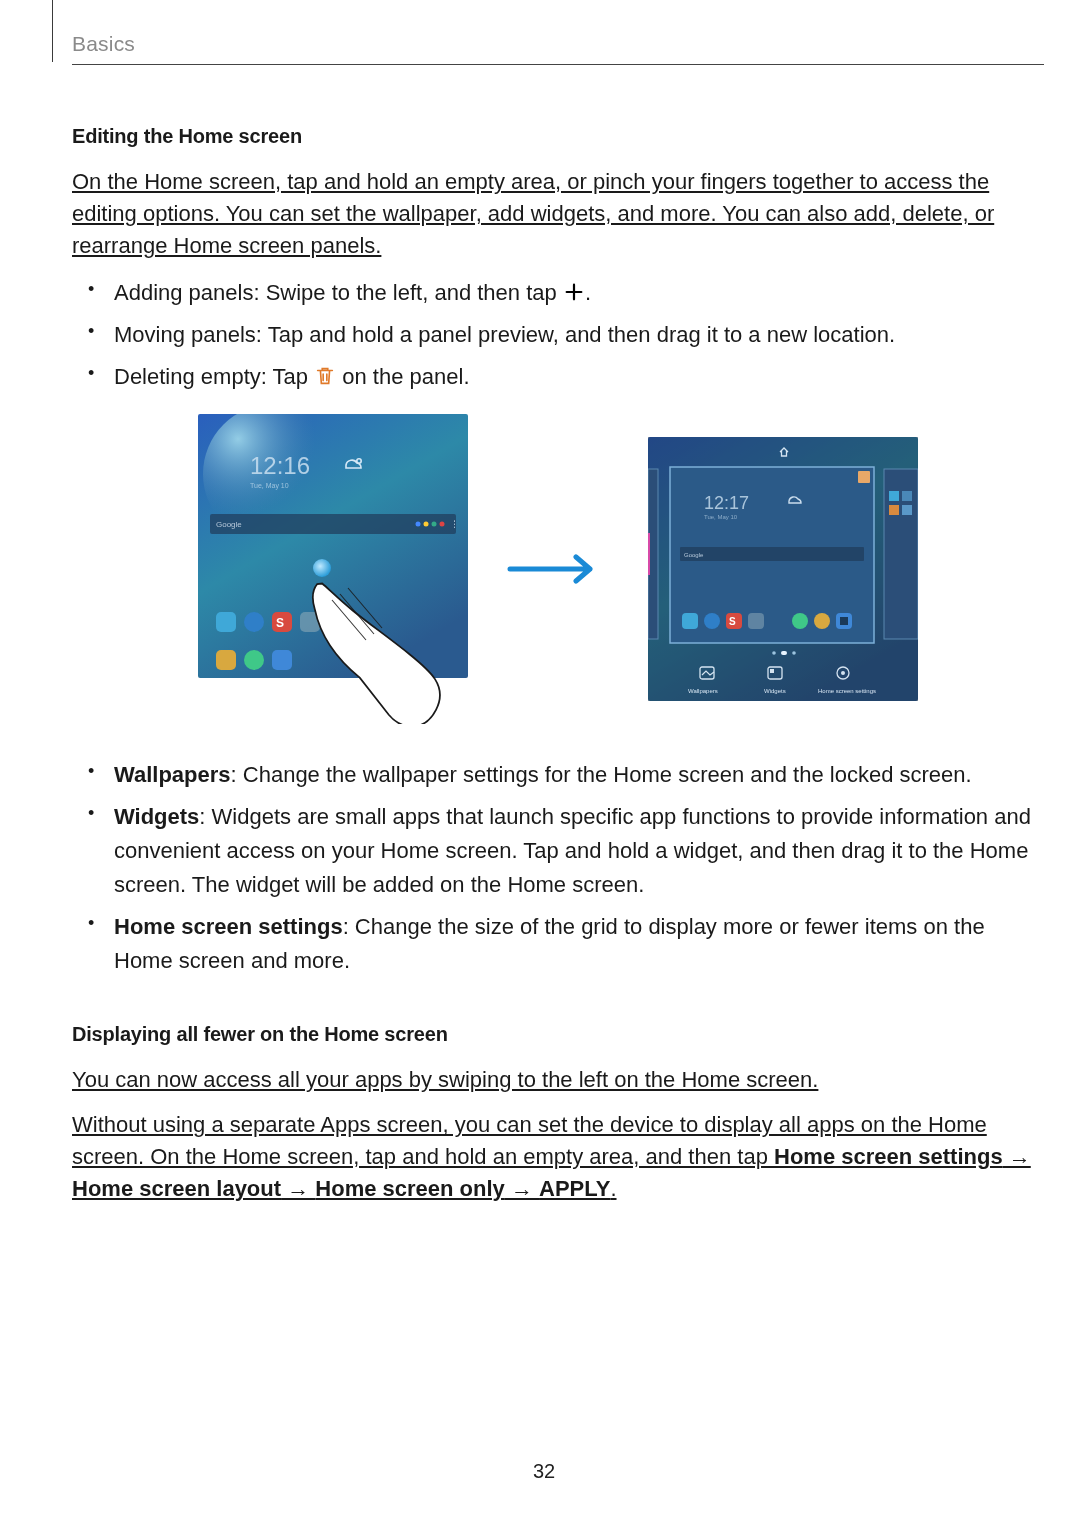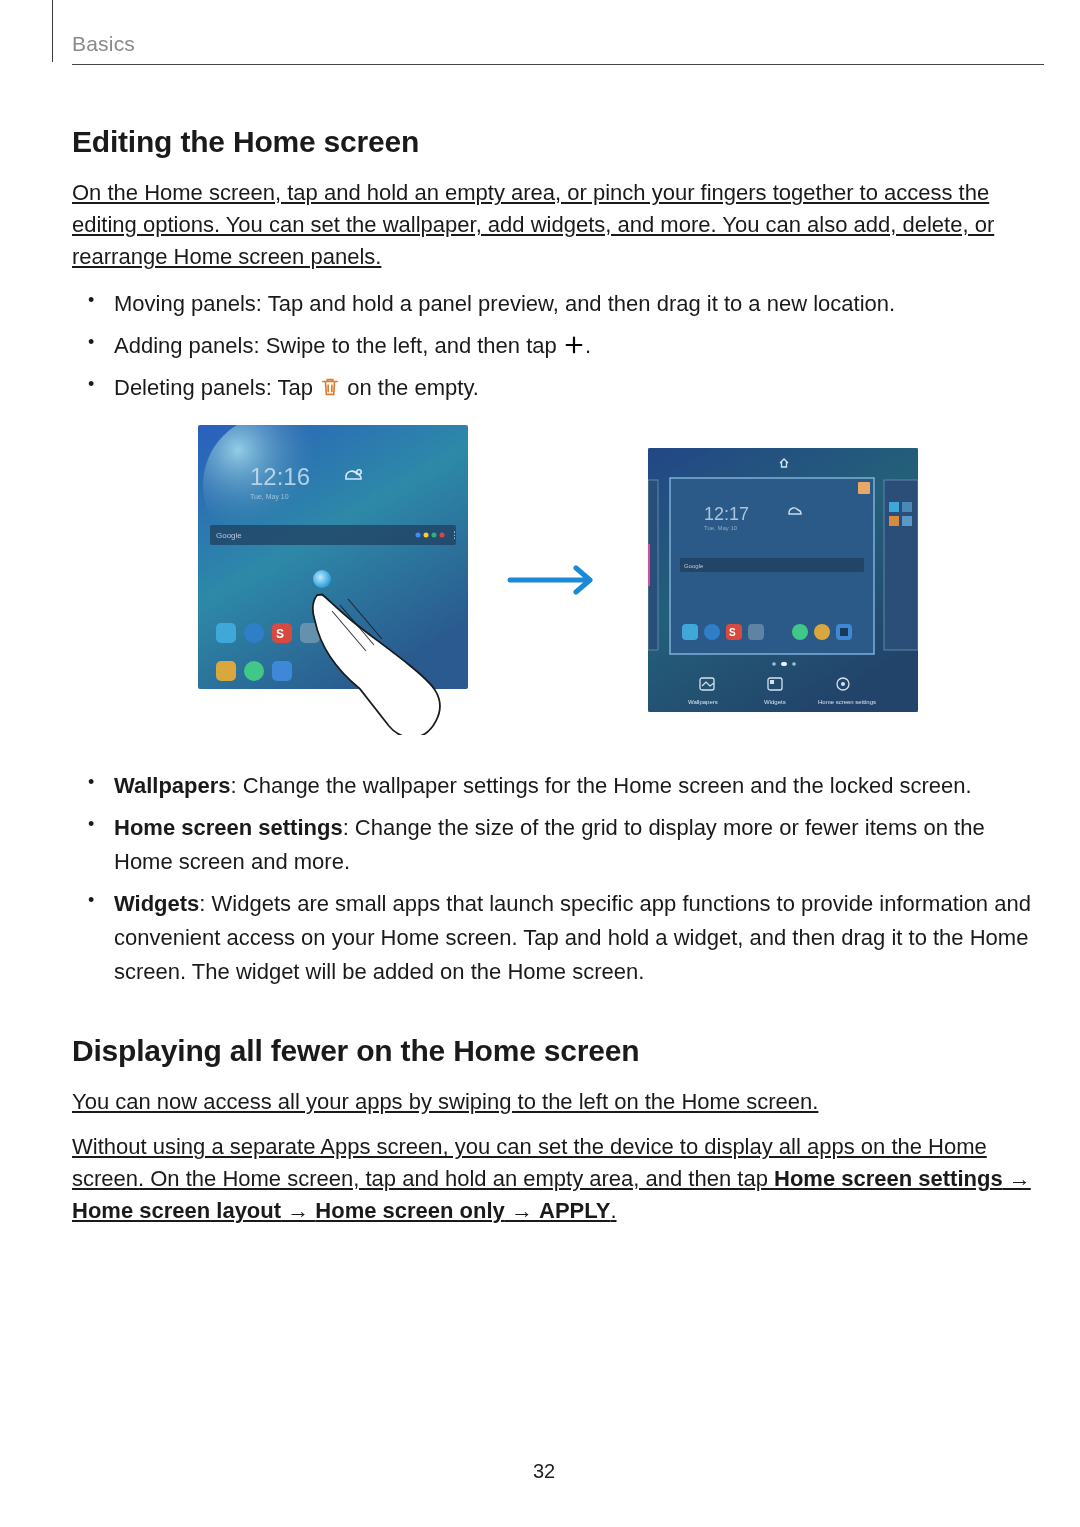--- a/index.html
+++ b/index.html
@@ -26,21 +26,21 @@
   }
   .header {
     color: #8a8a8a;
     font-size: 21px;
     padding-bottom: 8px;
     border-bottom: 1px solid #444;
     margin-bottom: 60px;
     letter-spacing: 0.2px;
   }
   h2 {
-    font-size: 30px;
+    font-size: 20px;
     font-weight: 700;
     margin-bottom: 18px;
     letter-spacing: -0.2px;
   }
   p {
     font-size: 22px;
     line-height: 1.45;
     margin-bottom: 14px;
     text-decoration: underline;
   }
@@ -101,34 +101,34 @@
 
 <div class="page">
 
   <div class="header">Basics</div>
 
   <div class="section-block">
     <h2>Editing the Home screen</h2>
     <p>On the Home screen, tap and hold an empty area, or pinch your fingers together to access the editing options. You can set the wallpaper, add widgets, and more. You can also add, delete, or rearrange Home screen panels.</p>
 
     <ul>
-      <li>Moving panels: Tap and hold a panel preview, and then drag it to a new location.</li>
       <li>
         <span>Adding panels: Swipe to the left, and then tap </span><span class="inline-icon">
             <svg viewBox="0 0 24 24">
               <path d="M12 4v16M4 12h16" stroke="#000" stroke-width="2.4" stroke-linecap="round" fill="none"></path>
             </svg>
           </span><span>.</span>
       </li>
-      <li>
-        <span>Deleting panels: Tap </span><span class="inline-icon">
+      <li>Moving panels: Tap and hold a panel preview, and then drag it to a new location.</li>
+      <li>
+        <span>Deleting empty: Tap </span><span class="inline-icon">
             <svg viewBox="0 0 24 24">
               <path d="M4 6h16M9 6V4h6v2M7 6l1 14h8l1-14M10 10v7M14 10v7" stroke="#e07a2a" stroke-width="1.8" stroke-linecap="round" fill="none"></path>
             </svg>
-          </span><span> on the empty.</span>
+          </span><span> on the panel.</span>
       </li>
     </ul>
 
     <div class="illustration-row">
 
       <div class="tablet-svg-wrap">
         <svg width="270" height="310" viewBox="0 0 270 310">
           <defs>
             <linearGradient id="bgL" x1="0" y1="0" x2="0.6" y2="1">
               <stop offset="0" stop-color="#2a5fbd"></stop>
@@ -268,24 +268,24 @@
           </g>
         </svg>
       </div>
     </div>
 
     <ul>
       <li>
         <span class="bold">Wallpapers</span><span>: Change the wallpaper settings for the Home screen and the locked screen.</span>
       </li>
       <li>
+        <span class="bold">Widgets</span><span>: Widgets are small apps that launch specific app functions to provide information and convenient access on your Home screen. Tap and hold a widget, and then drag it to the Home screen. The widget will be added on the Home screen.</span>
+      </li>
+      <li>
         <span class="bold">Home screen settings</span><span>: Change the size of the grid to display more or fewer items on the Home screen and more.</span>
-      </li>
-      <li>
-        <span class="bold">Widgets</span><span>: Widgets are small apps that launch specific app functions to provide information and convenient access on your Home screen. Tap and hold a widget, and then drag it to the Home screen. The widget will be added on the Home screen.</span>
       </li>
     </ul>
   </div>
 
   <div class="section-block">
     <h2>Displaying all fewer on the Home screen</h2>
     <p>You can now access all your apps by swiping to the left on the Home screen.</p>
     <p>
       <span>Without using a separate Apps screen, you can set the device to display all apps on the Home screen. On the Home screen, tap and hold an empty area, and then tap </span><span class="bold">Home screen settings</span> → <span class="bold">Home screen layout</span> → <span class="bold">Home screen only</span> → <span class="bold">APPLY</span><span>.</span>
     </p>

